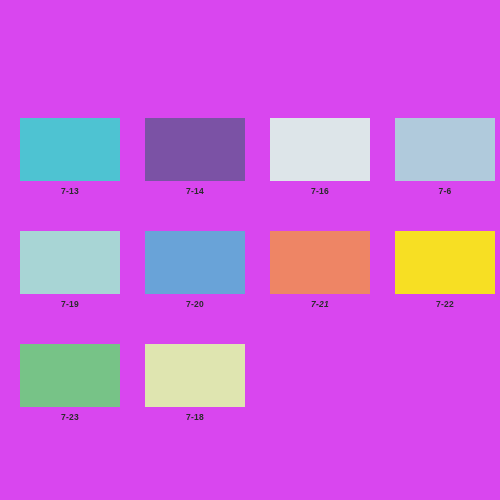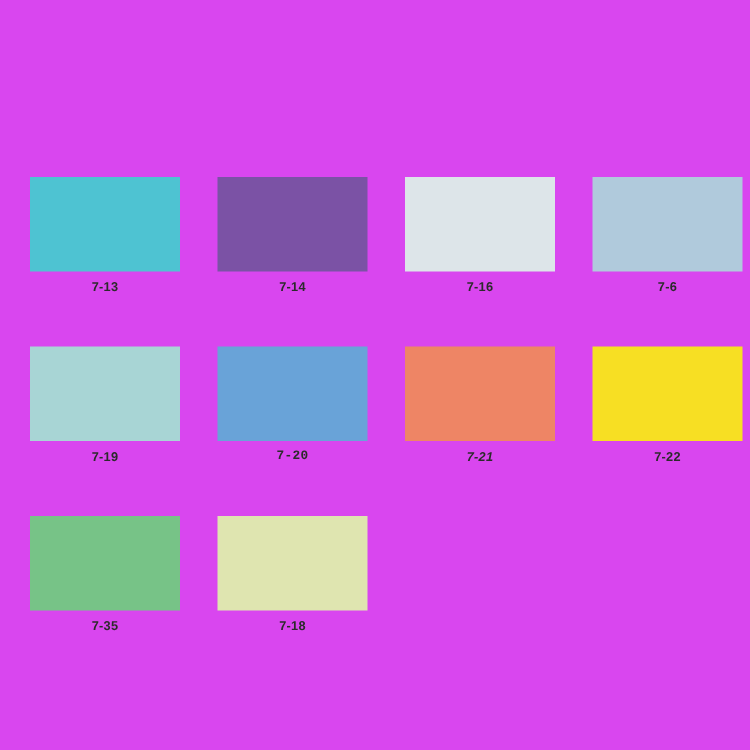--- a/index.html
+++ b/index.html
@@ -77,34 +77,34 @@
     <div class="swatch-cell row-gap-2">
       <span class="swatch-chip" style="background-color: rgb(176, 202, 220);"></span>
       <span class="swatch-label" style="color: rgb(43, 43, 43);">7-6</span>
     </div>
     <div class="swatch-cell row-gap-2">
       <span class="swatch-chip" style="background-color: rgb(168, 213, 213);"></span>
       <span class="swatch-label" style="color: rgb(43, 43, 43);">7-19</span>
     </div>
     <div class="swatch-cell row-gap-2">
       <span class="swatch-chip" style="background-color: rgb(105, 163, 216);"></span>
-      <span class="swatch-label" style="color: rgb(43, 43, 43); font-family: Liberation Mono, monospace;">7-20</span>
+      <span class="swatch-label" style="color: rgb(43, 43, 43);">7-20</span>
     </div>
 
     <div class="swatch-cell">
       <span class="swatch-chip" style="background-color: rgb(238, 133, 101);"></span>
       <span class="swatch-label" style="color: rgb(43, 43, 43); font-style: italic;">7-21</span>
     </div>
     <div class="swatch-cell">
       <span class="swatch-chip" style="background-color: rgb(247, 223, 35);"></span>
       <span class="swatch-label" style="color: rgb(43, 43, 43); text-align: center;">7-22</span>
     </div>
     <div class="swatch-cell">
       <span class="swatch-chip" style="background-color: rgb(119, 195, 135);"></span>
-      <span class="swatch-label" style="color: rgb(43, 43, 43);">7-35</span>
+      <span class="swatch-label" style="color: rgb(43, 43, 43);">7-23</span>
     </div>
     <div class="swatch-cell">
       <span class="swatch-chip" style="background-color: rgb(223, 229, 176);"></span>
       <span class="swatch-label" style="color: rgb(43, 43, 43);">7-18</span>
     </div>
 
   </div>
 </div>
 
 </body></html>

